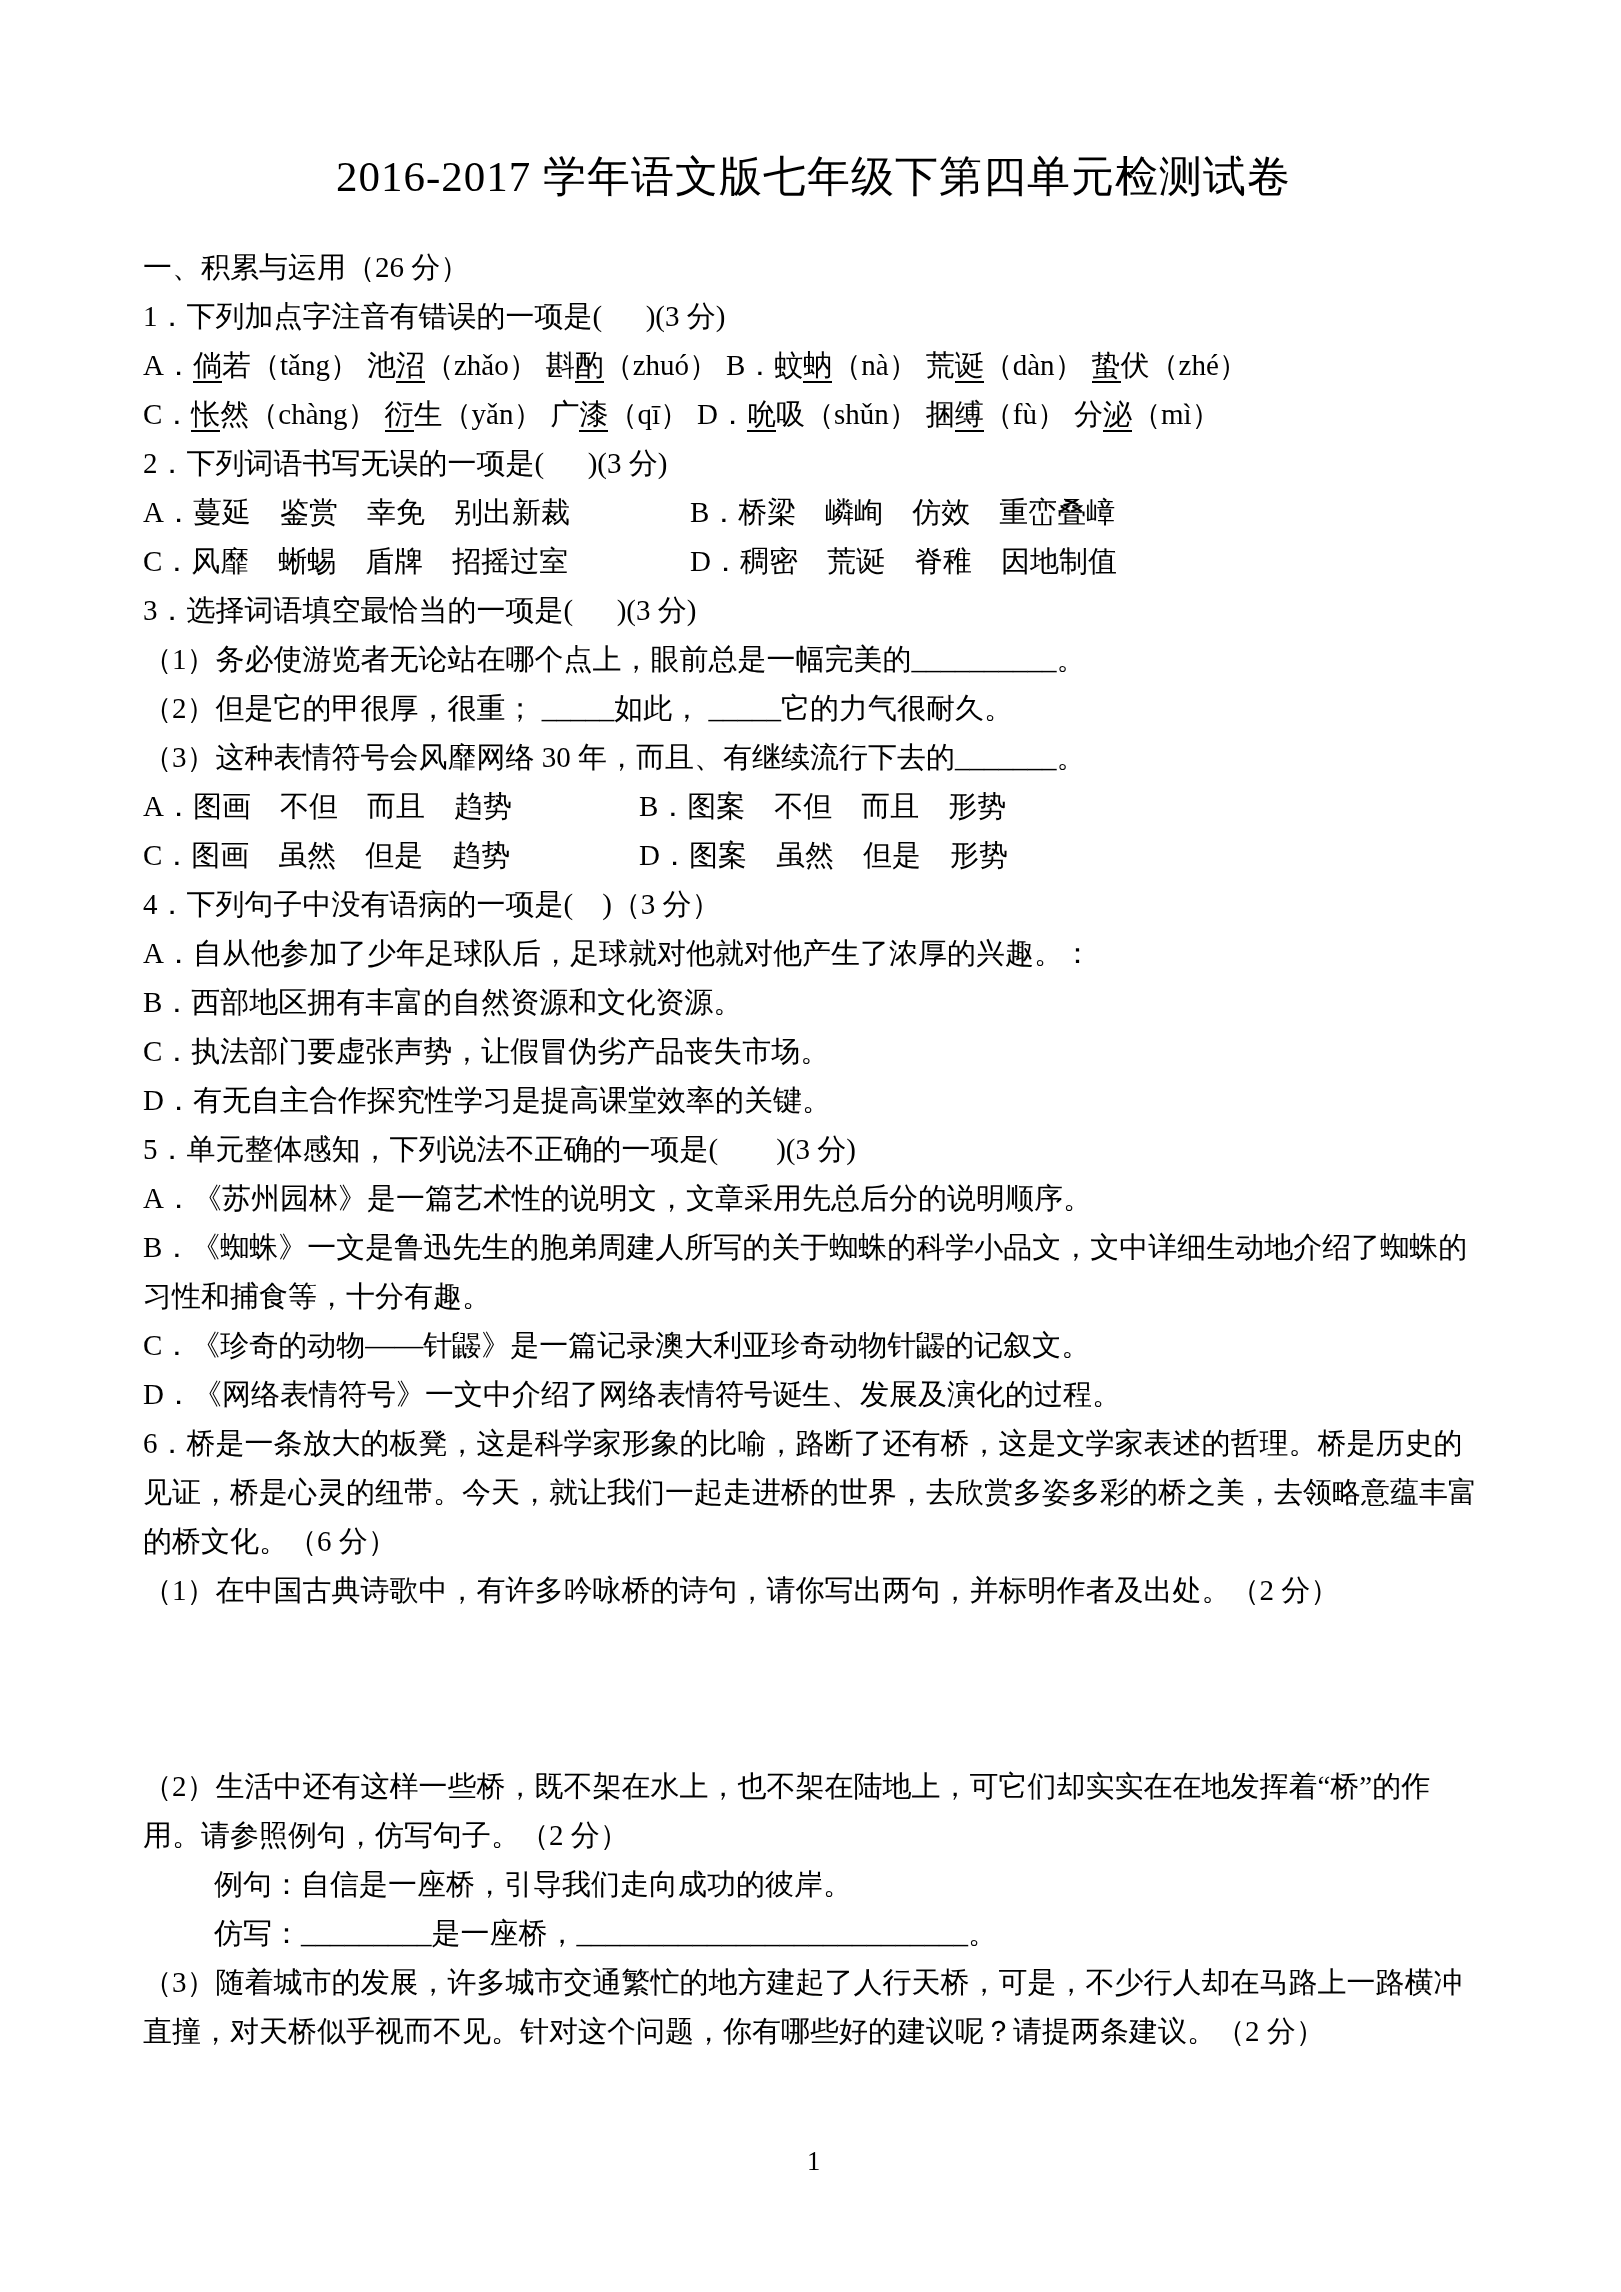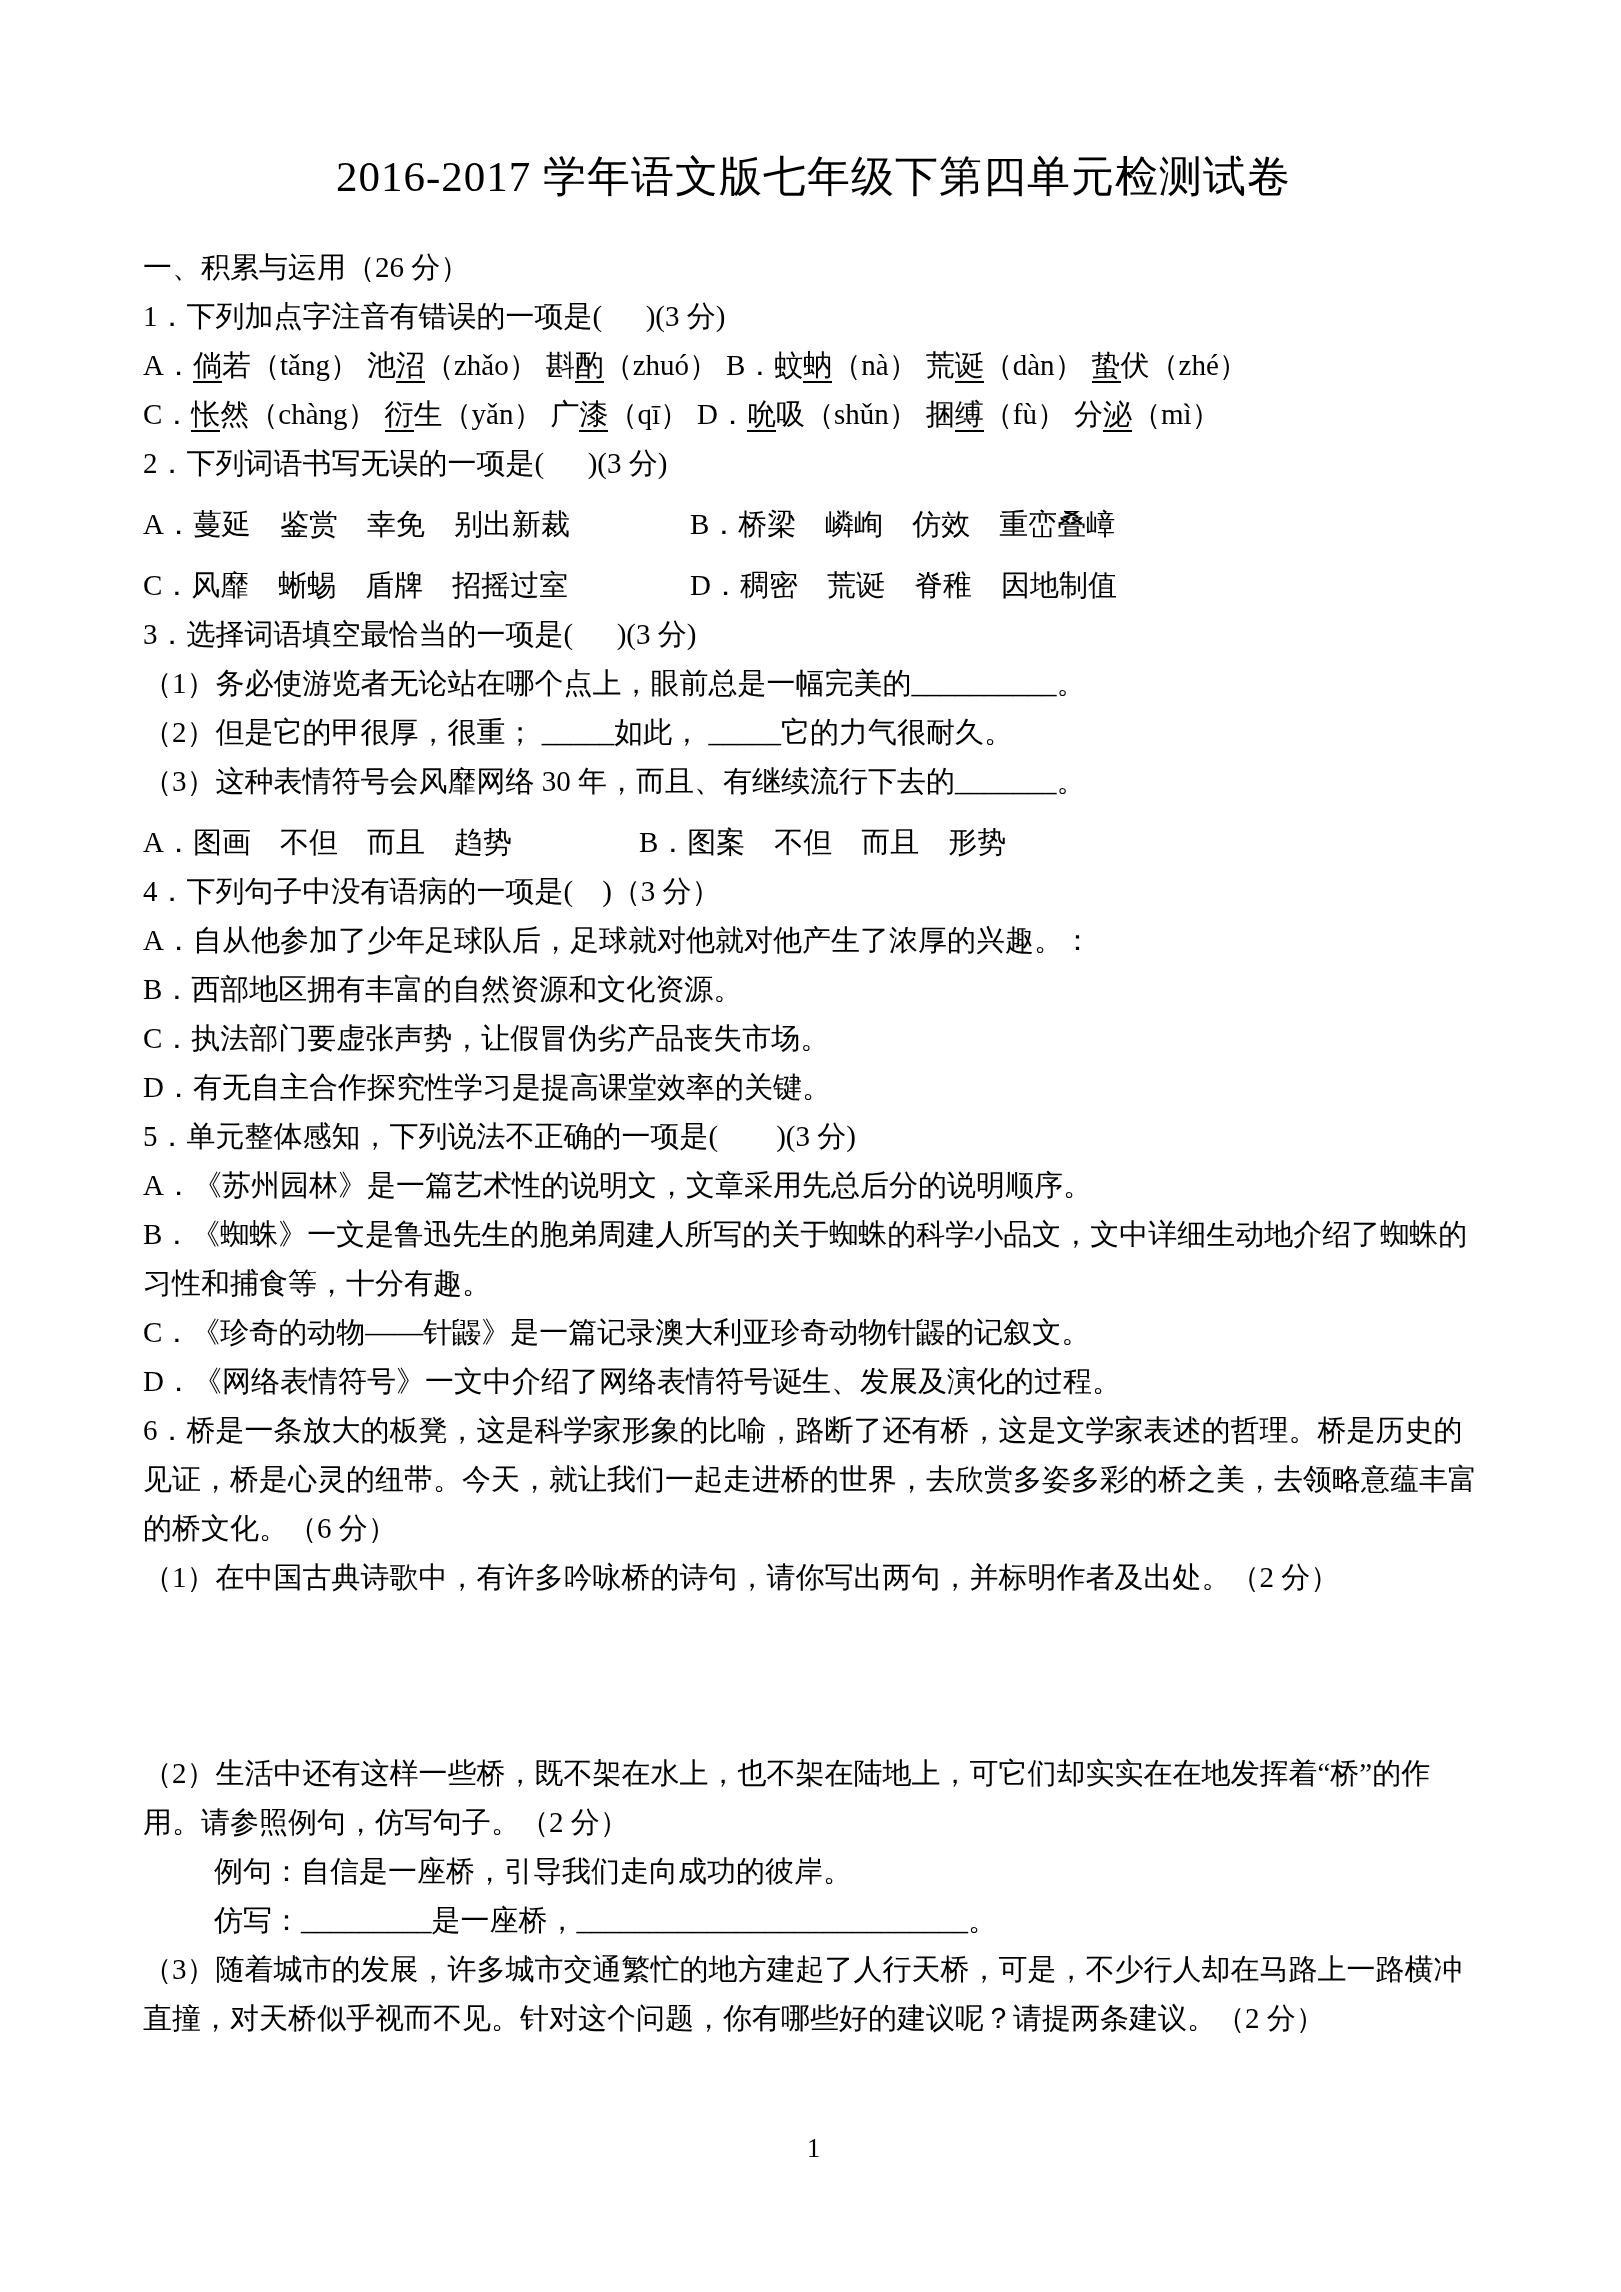--- a/index.html
+++ b/index.html
@@ -8,21 +8,21 @@
     font-family:"Liberation Serif","DejaVu Serif",serif;
     padding:147px 137px 12px 143px;overflow:hidden;position:relative;
   }
   .title{
     font-size:43px;font-weight:400;text-align:center;line-height:59px;
     margin:0 0 37px 0;white-space:pre-wrap;letter-spacing:1px;
   }
   .line{
     font-size:29px;line-height:49px;height:49px;white-space:pre-wrap;
   }
-  .pair{display:flex;margin-top:12px;}
+  .pair{display:flex;}
   .pair > .l{display:inline-block;width:var(--lw,547px);flex:none;}
   .vrow{display:flex;column-gap:35px;height:49px;font-size:29px;line-height:49px;white-space:pre-wrap;gap:8px;}
   .vocab{white-space:pre-wrap;}
   .dot-ul{border-bottom:2.9px solid #000;}
   .indent{padding-left:71px;}
   .answer-space{height:147px;}
   .footer{margin-top:86px;text-align:center;font-size:26.5px;line-height:39px;}
 </style>
 </head>
 <body>
@@ -61,20 +61,23 @@
     <span class="l">C．风靡　蜥蜴　盾牌　招摇过室</span><span>D．稠密　荒诞　脊稚　因地制值</span>
   </div>
 
   <div class="line">3．选择词语填空最恰当的一项是(      )(3 分)</div>
   <div class="line">（1）务必使游览者无论站在哪个点上，眼前总是一幅完美的__________。</div>
   <div class="line">（2）但是它的甲很厚，很重； _____如此， _____它的力气很耐久。</div>
   <div class="line">（3）这种表情符号会风靡网络 30 年，而且、有继续流行下去的_______。</div>
   <div class="line pair" style="--lw:496px">
     <span class="l">A．图画　不但　而且　趋势</span><span>B．图案　不但　而且　形势</span>
   </div>
+  <div class="line pair" style="--lw:496px">
+    <span class="l">C．图画　虽然　但是　趋势</span><span>D．图案　虽然　但是　形势</span>
+  </div>
 
   <div class="line">4．下列句子中没有语病的一项是(    )（3 分）</div>
   <div class="line">A．自从他参加了少年足球队后，足球就对他就对他产生了浓厚的兴趣。：</div>
   <div class="line">B．西部地区拥有丰富的自然资源和文化资源。</div>
   <div class="line">C．执法部门要虚张声势，让假冒伪劣产品丧失市场。</div>
   <div class="line">D．有无自主合作探究性学习是提高课堂效率的关键。</div>
 
   <div class="line">5．单元整体感知，下列说法不正确的一项是(        )(3 分)</div>
   <div class="line">A．《苏州园林》是一篇艺术性的说明文，文章采用先总后分的说明顺序。</div>
   <div class="line">B．《蜘蛛》一文是鲁迅先生的胞弟周建人所写的关于蜘蛛的科学小品文，文中详细生动地介绍了蜘蛛的</div>

